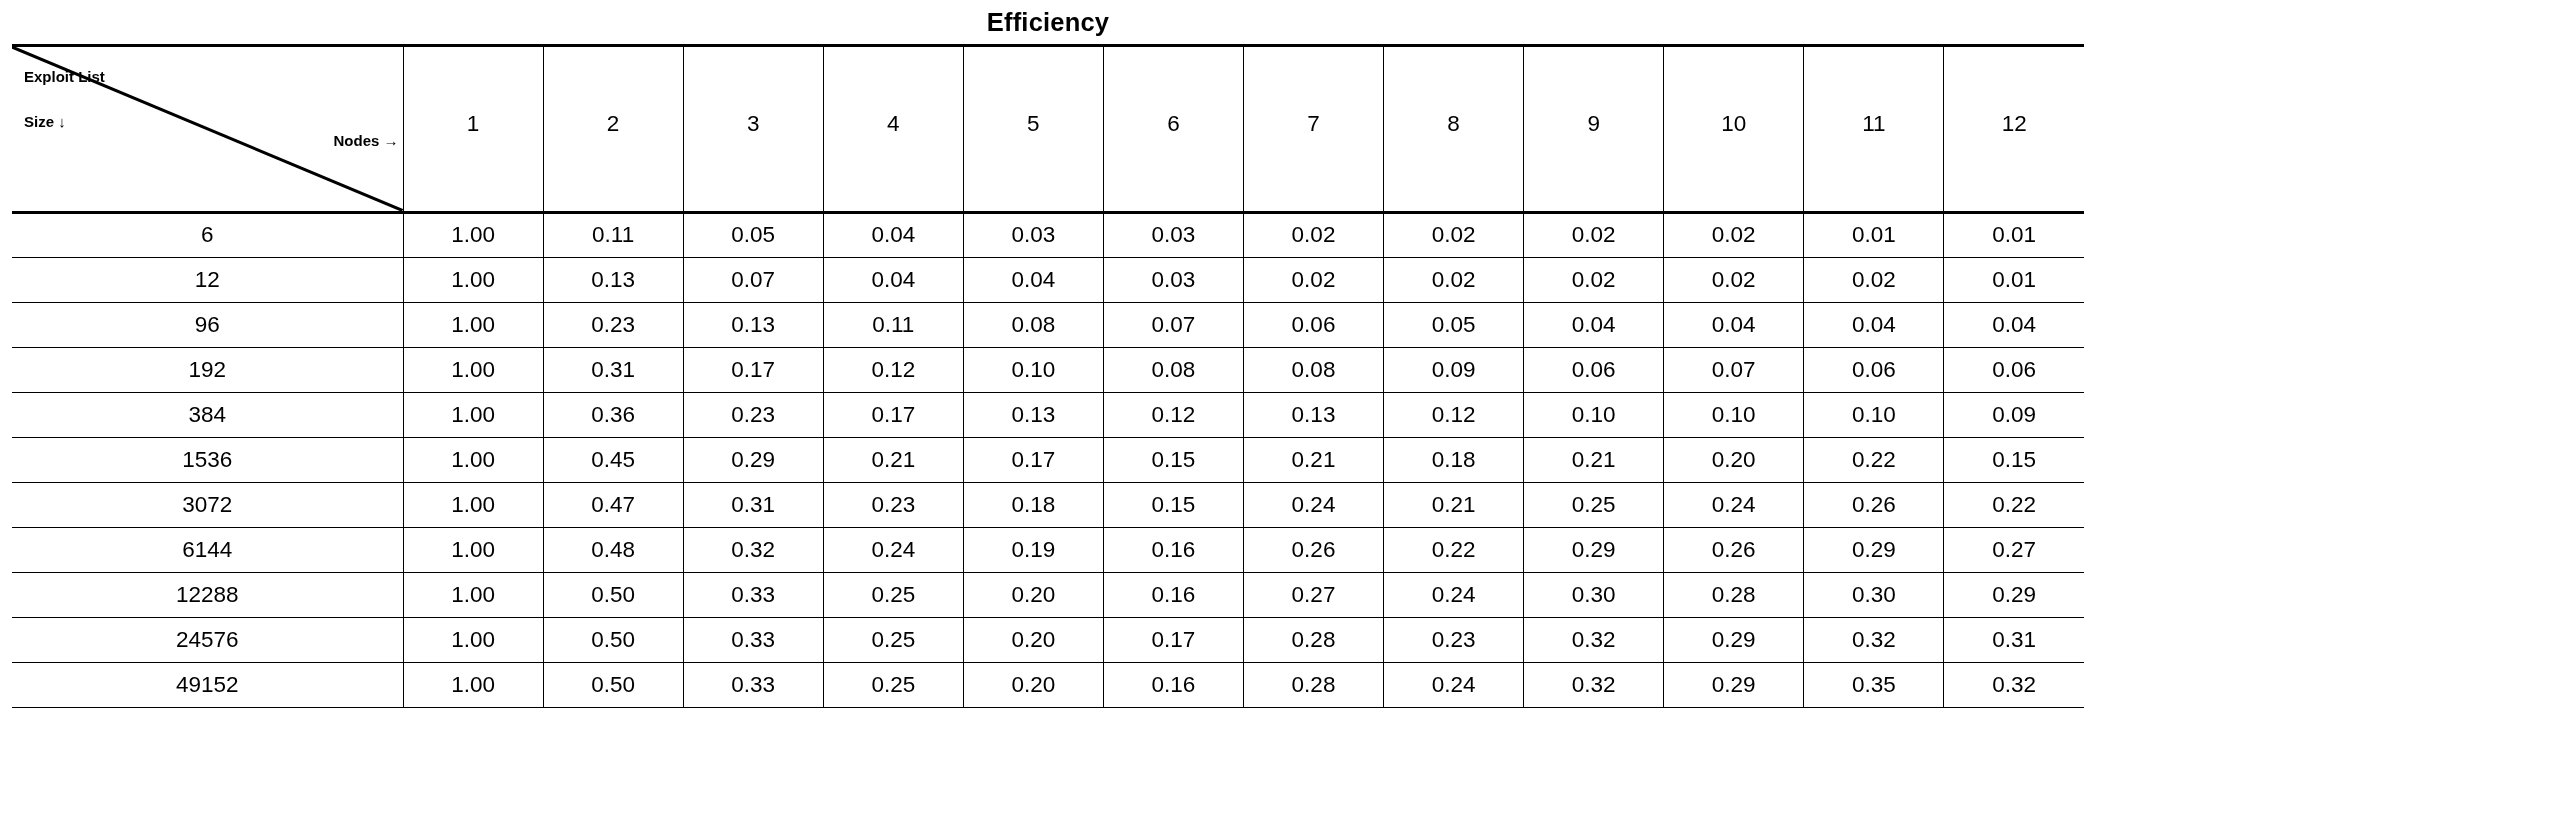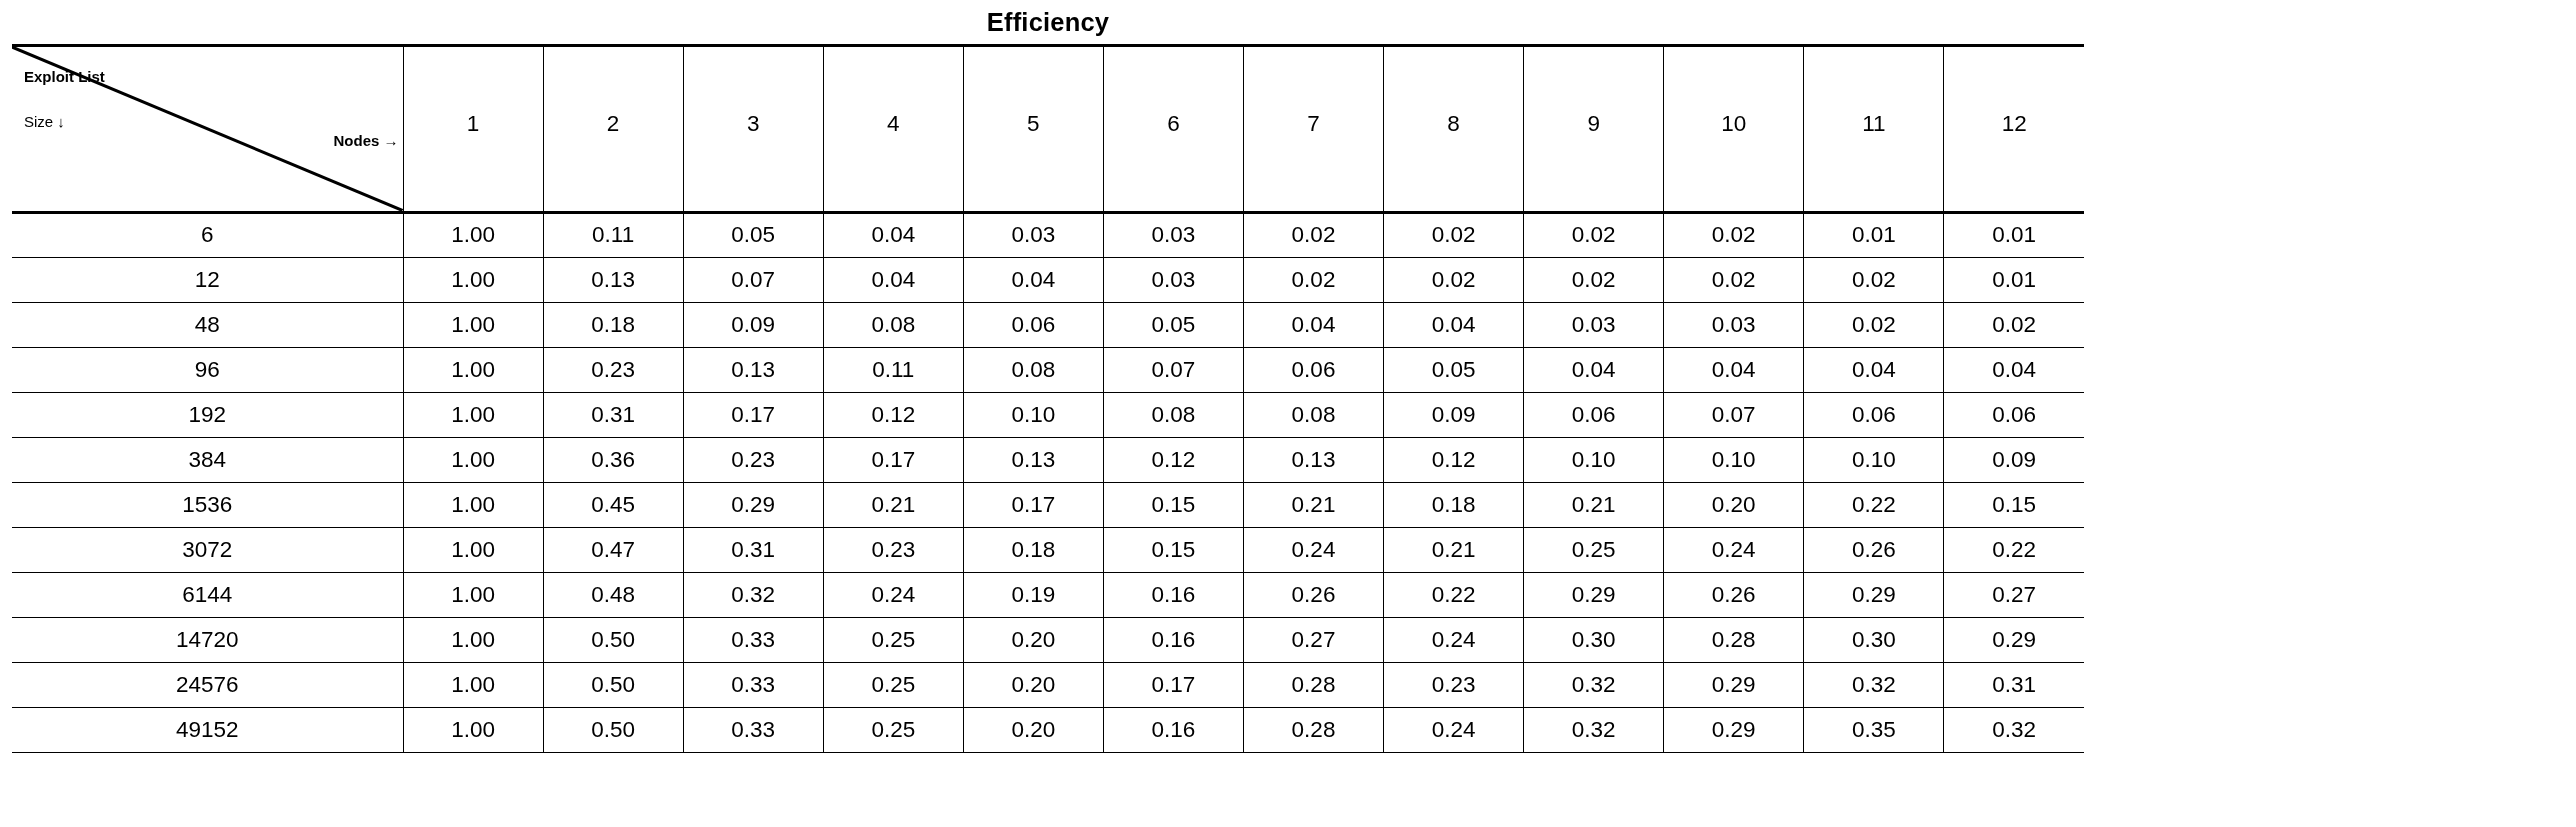--- a/index.html
+++ b/index.html
@@ -71,21 +71,21 @@
     font-size: 15px;
     font-weight: bold;
     text-align: center;
     line-height: 1.2;
   }
   .corner-label-top2 {
     position: absolute;
     left: 12px;
     top: 66px;
     font-size: 15px;
-    font-weight: normal;
+    font-weight: bold;
     text-align: left;
   }
   .corner-label-bottom {
     position: absolute;
     right: 4px;
     bottom: 62px;
     font-size: 15px;
     font-weight: bold;
     text-align: right;
   }
@@ -176,35 +176,20 @@
           <td class="val">0.04</td>
           <td class="val">0.03</td>
           <td class="val">0.02</td>
           <td class="val">0.02</td>
           <td class="val">0.02</td>
           <td class="val">0.02</td>
           <td class="val">0.02</td>
           <td class="val last-col">0.01</td>
         </tr>
         <tr class="data-row">
-          <td class="row-label">48</td>
-          <td class="val">1.00</td>
-          <td class="val">0.18</td>
-          <td class="val">0.09</td>
-          <td class="val">0.08</td>
-          <td class="val">0.06</td>
-          <td class="val">0.05</td>
-          <td class="val">0.04</td>
-          <td class="val">0.04</td>
-          <td class="val">0.03</td>
-          <td class="val">0.03</td>
-          <td class="val">0.02</td>
-          <td class="val last-col">0.02</td>
-        </tr>
-        <tr class="data-row">
           <td class="row-label">96</td>
           <td class="val">1.00</td>
           <td class="val">0.23</td>
           <td class="val">0.13</td>
           <td class="val">0.11</td>
           <td class="val">0.08</td>
           <td class="val">0.07</td>
           <td class="val">0.06</td>
           <td class="val">0.05</td>
           <td class="val">0.04</td>
@@ -281,21 +266,21 @@
           <td class="val">0.19</td>
           <td class="val">0.16</td>
           <td class="val">0.26</td>
           <td class="val">0.22</td>
           <td class="val">0.29</td>
           <td class="val">0.26</td>
           <td class="val">0.29</td>
           <td class="val last-col">0.27</td>
         </tr>
         <tr class="data-row">
-          <td class="row-label">14720</td>
+          <td class="row-label">12288</td>
           <td class="val">1.00</td>
           <td class="val">0.50</td>
           <td class="val">0.33</td>
           <td class="val">0.25</td>
           <td class="val">0.20</td>
           <td class="val">0.16</td>
           <td class="val">0.27</td>
           <td class="val">0.24</td>
           <td class="val">0.30</td>
           <td class="val">0.28</td>

